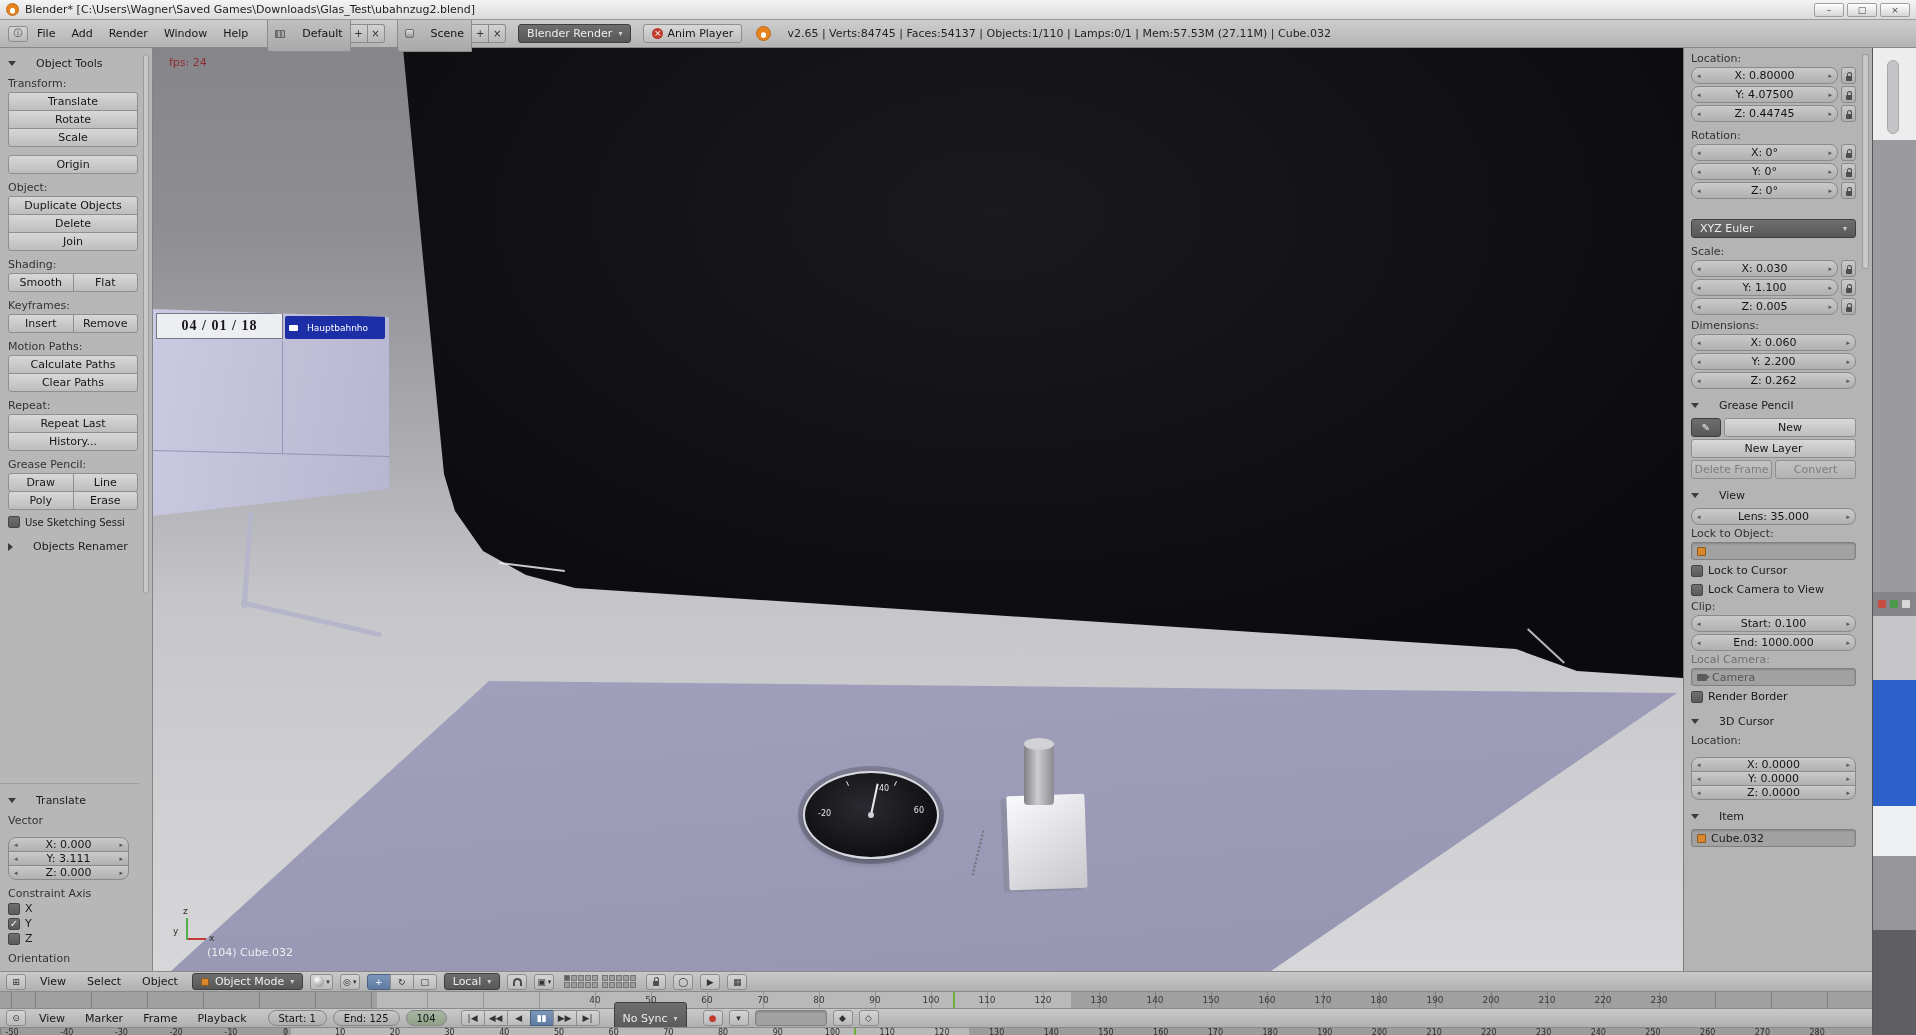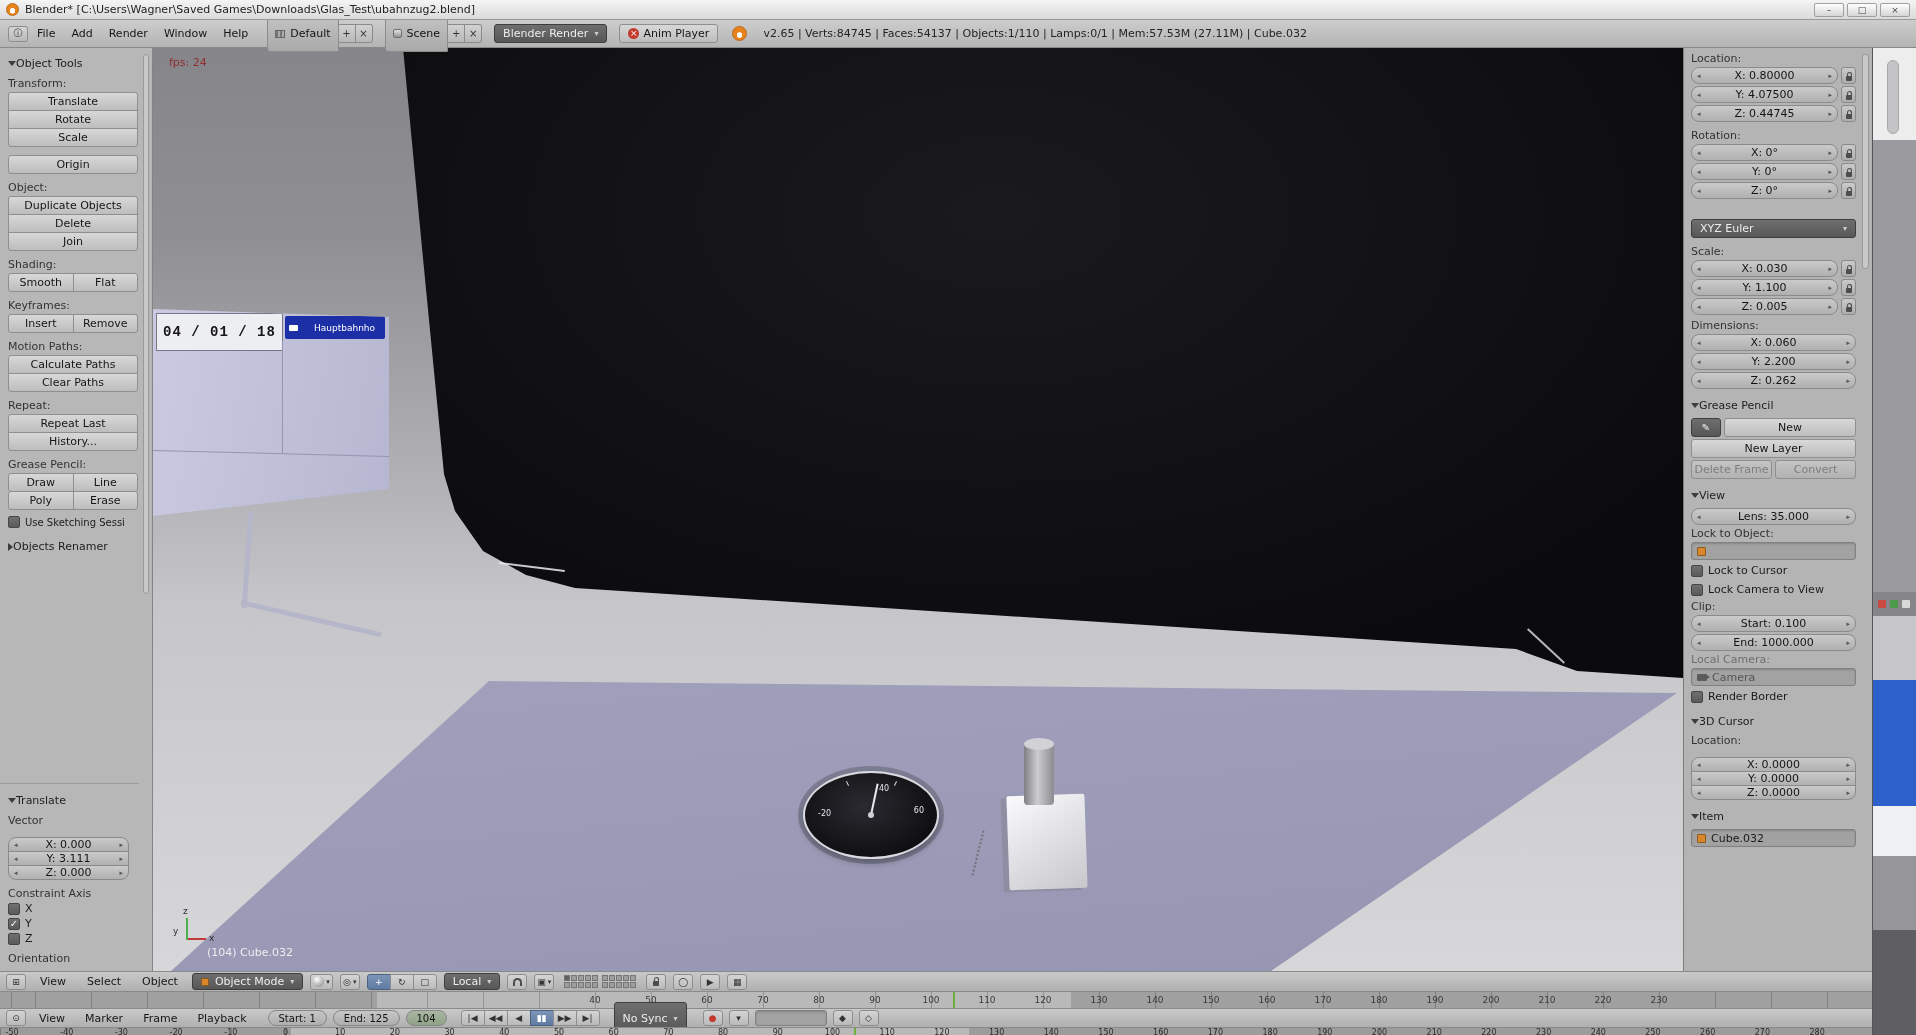--- a/index.html
+++ b/index.html
@@ -28,62 +28,62 @@
   .stacknum .slider:first-child{border-radius:8px 8px 0 0;margin-top:8px}
   .stacknum .slider:last-child{border-radius:0 0 8px 8px}
   .pair{display:flex}
   .pair .btn{flex:1;border-radius:0;margin-left:-1px}
   .pair .btn:first-child{border-radius:3px 0 0 3px;margin-left:0}
   .pair .btn:last-child{border-radius:0 3px 3px 0}
   .stackbtn{display:flex;flex-direction:column}
   .stackbtn .btn{border-radius:0;margin-top:-1px}
   .stackbtn .btn:first-child{border-radius:3px 3px 0 0;margin-top:0}
   .stackbtn .btn:last-child{border-radius:0 0 3px 3px}
-  .phead{display:flex;align-items:center;gap:0;color:#1d1d1d;margin:5px 0 4px}
+  .phead{display:flex;align-items:center;gap:20px;color:#1d1d1d;margin:5px 0 4px}
   .tri{width:0;height:0;border-left:4px solid transparent;border-right:4px solid transparent;border-top:5px solid #3c3c3c}
   .tri.right{border:none;border-top:4px solid transparent;border-bottom:4px solid transparent;border-left:5px solid #3c3c3c}
   .chkrow{display:flex;align-items:center;gap:5px;margin:2px 0}
   .chk{width:12px;height:12px;border:1px solid #464646;border-radius:2px;background:linear-gradient(#707070,#5a5a5a);color:#f4f4f4;font-size:10px;line-height:10px;text-align:center;flex:0 0 auto}
   .lockbtn{width:15px;height:17px;background:linear-gradient(#cacaca,#adadad);border:1px solid #8a8a8a;border-radius:3px;position:relative;flex:0 0 auto}
   .lock-shape{position:absolute;left:4px;top:8px;width:6px;height:5px;background:#4d4d4d;border-radius:1px}
   .lock-shape::before{content:"";position:absolute;left:0.5px;top:-4px;width:3px;height:4px;border:1.5px solid #4d4d4d;border-bottom:none;border-radius:3px 3px 0 0}
   .field{display:flex;align-items:center;gap:5px;height:18px;background:#a2a2a2;border:1px solid #818181;border-radius:3px;padding:0 5px;box-shadow:inset 0 1px 2px rgba(0,0,0,.18);color:#1a1a1a}
   .cube-ic{width:9px;height:9px;background:#d8872c;border:1px solid #8a5a1e;border-radius:1px;flex:0 0 auto}
   .cam-ic{width:10px;height:7px;background:#5c5c5c;border-radius:1px;position:relative;flex:0 0 auto}
   .cam-ic::after{content:"";position:absolute;right:-3px;top:1px;border-top:2.5px solid transparent;border-bottom:2.5px solid transparent;border-left:3px solid #5c5c5c}
   .lbl{color:#333}
   .lbl.dim{color:#6f6f6f}
 
   
   #menubar{position:absolute;left:0;top:20px;width:1916px;height:28px;background:linear-gradient(#cdcdcd,#b4b4b4);border-bottom:1px solid #898989;display:flex;align-items:center;padding:0 8px;gap:2px;z-index:30}
   .hbtn{display:inline-flex;align-items:center;justify-content:center;gap:2px;min-width:20px;height:16px;border:1px solid #8d8d8d;border-radius:3px;background:linear-gradient(#d4d4d4,#bababa);font-size:9px;color:#333;padding:0 2px}
   .hbtn.active{background:linear-gradient(#7c95b8,#5f7ba3);color:#fff;border-color:#4a617f}
   .selector{display:flex;align-items:center;height:19px;margin-left:10px}
-  .sel-main{display:flex;align-items:center;gap:5px;background:linear-gradient(#c2c2c2,#a9a9a9);border:1px solid #8b8b8b;border-radius:3px 0 0 3px;height:36px;padding:0 7px;color:#111}
+  .sel-main{display:flex;align-items:center;gap:17px;background:linear-gradient(#c2c2c2,#a9a9a9);border:1px solid #8b8b8b;border-radius:3px 0 0 3px;height:36px;padding:0 7px;color:#111}
   .sel-btn{width:17px;height:19px;border:1px solid #8b8b8b;border-left:none;background:linear-gradient(#d2d2d2,#b8b8b8);text-align:center;line-height:17px;font-size:10px;color:#333}
   .sel-btn:last-child{border-radius:0 3px 3px 0}
   .grid-ic{width:10px;height:8px;background:repeating-linear-gradient(90deg,#777 0 2px,#aaa 2px 4px);border:1px solid #666}
   .scene-ic{width:9px;height:9px;background:linear-gradient(#e0e0e0,#969696);border:1px solid #6f6f6f;border-radius:2px}
   .redx{width:11px;height:11px;border-radius:50%;background:#c2392e;position:relative;flex:0 0 auto}
   .redx::after{content:"×";position:absolute;left:0;top:0;width:11px;text-align:center;color:#fff;font-size:9px;line-height:11px}
   .stats{margin-left:14px;color:#242424;white-space:nowrap}
 
   
   #toolshelf{position:absolute;left:0;top:48px;width:153px;height:923px;background:#b7b7b7;border-right:1px solid #848484;padding:4px 14px 4px 8px;z-index:10}
   .ts-label{color:#333;margin:7px 0 2px}
   .ts-scroll{position:absolute;right:3px;top:6px;width:6px;height:540px;background:#c8c8c8;border:1px solid #9a9a9a;border-radius:3px}
   #redo-panel{position:absolute;left:0;bottom:0;width:139px;padding:5px 10px 4px 8px;border-top:1px solid #9c9c9c;background:#b7b7b7}
 
   
   #viewport{position:absolute;left:153px;top:48px;width:1530px;height:923px;overflow:hidden;background:linear-gradient(180deg,#85858a 0%,#8f8f93 20%,#aeaeb3 45%,#c6c6ca 60%,#cfcfd2 80%,#d7d7d9 100%)}
   .blackwin{position:absolute;left:0;top:0;width:1530px;height:660px;background:radial-gradient(ellipse at 55% 25%,#1a1a1c 0%,#0b0b0d 70%);clip-path:polygon(250px 0px,1530px 0px,1530px 630px,1424px 623px,1363px 601px,422px 540px,373px 527px,330px 503px,302px 463px,291px 426px,269px 200px,250px 0px)}
   .tabletop{position:absolute;left:0;top:0;width:1530px;height:923px;background:linear-gradient(175deg,#b2b2cc 0%,#a4a4c0 45%,#9696b2 100%);clip-path:polygon(336px 633px,1524px 645px,1118px 923px,18px 923px)}
   .sign{position:absolute;left:0;top:255px;width:240px;height:216px;background:linear-gradient(100deg,#cacae2,#b6b6d0);clip-path:polygon(0 6px,236px 14px,236px 186px,0 213px)}
-  .sign-date{position:absolute;left:3px;top:10px;width:127px;height:38px;background:#eceef2;border:1px solid #77778a;display:flex;align-items:center;justify-content:center;font-family:Liberation Mono, monospace;font-size:14px;font-weight:bold;color:#15151a;letter-spacing:1px}
-  .sign-dest{position:absolute;left:132px;top:13px;width:100px;height:23px;background:#1c2fa6;border-radius:2px;display:flex;align-items:center;gap:16px;padding:0 4px;color:#fff;font-size:9px;white-space:nowrap;overflow:hidden}
+  .sign-date{position:absolute;left:3px;top:10px;width:127px;height:26px;background:#eceef2;border:1px solid #77778a;display:flex;align-items:center;justify-content:center;font-family:Liberation Serif, serif;font-size:14px;font-weight:bold;color:#15151a;letter-spacing:1px}
+  .sign-dest{position:absolute;left:132px;top:13px;width:100px;height:23px;background:#1c2fa6;border-radius:2px;display:flex;align-items:center;gap:9px;padding:0 4px;color:#fff;font-size:9px;white-space:nowrap;overflow:hidden}
   .dest-ic{width:9px;height:6px;background:#fff;border-radius:1px;flex:0 0 auto}
   .sign-vline{position:absolute;left:129px;top:38px;width:1px;height:113px;background:#9595b2}
   .sign-hline{position:absolute;left:0;top:150px;width:236px;height:1px;background:#9595b2;transform:rotate(1.5deg)}
   .rod1{position:absolute;left:92px;top:464px;width:5px;height:96px;background:#b6b6ca;transform:rotate(4deg)}
   .rod2{position:absolute;left:88px;top:552px;width:144px;height:5px;background:#b6b6ca;transform:rotate(13deg);transform-origin:left center}
   .gauge{position:absolute;left:650px;top:723px;width:136px;height:88px;border-radius:50%;background:radial-gradient(ellipse at 45% 40%,#2a2a30,#0e0e12 75%);border:2px solid #d9d9df;box-shadow:0 0 0 5px rgba(50,50,60,.30),0 4px 6px rgba(40,40,50,.35)}
   .needle{position:absolute;left:calc(50% - 1px);top:calc(50% - 32px);width:2px;height:32px;background:#e9e9ee;transform-origin:50% 100%;transform:rotate(12deg)}
   .hub{position:absolute;left:calc(50% - 3px);top:calc(50% - 3px);width:6px;height:6px;border-radius:50%;background:#cfcfd6}
   .glabel{position:absolute;color:#e4e4ea;font-size:8px}
   .glabel.gl{left:13px;top:36px}

